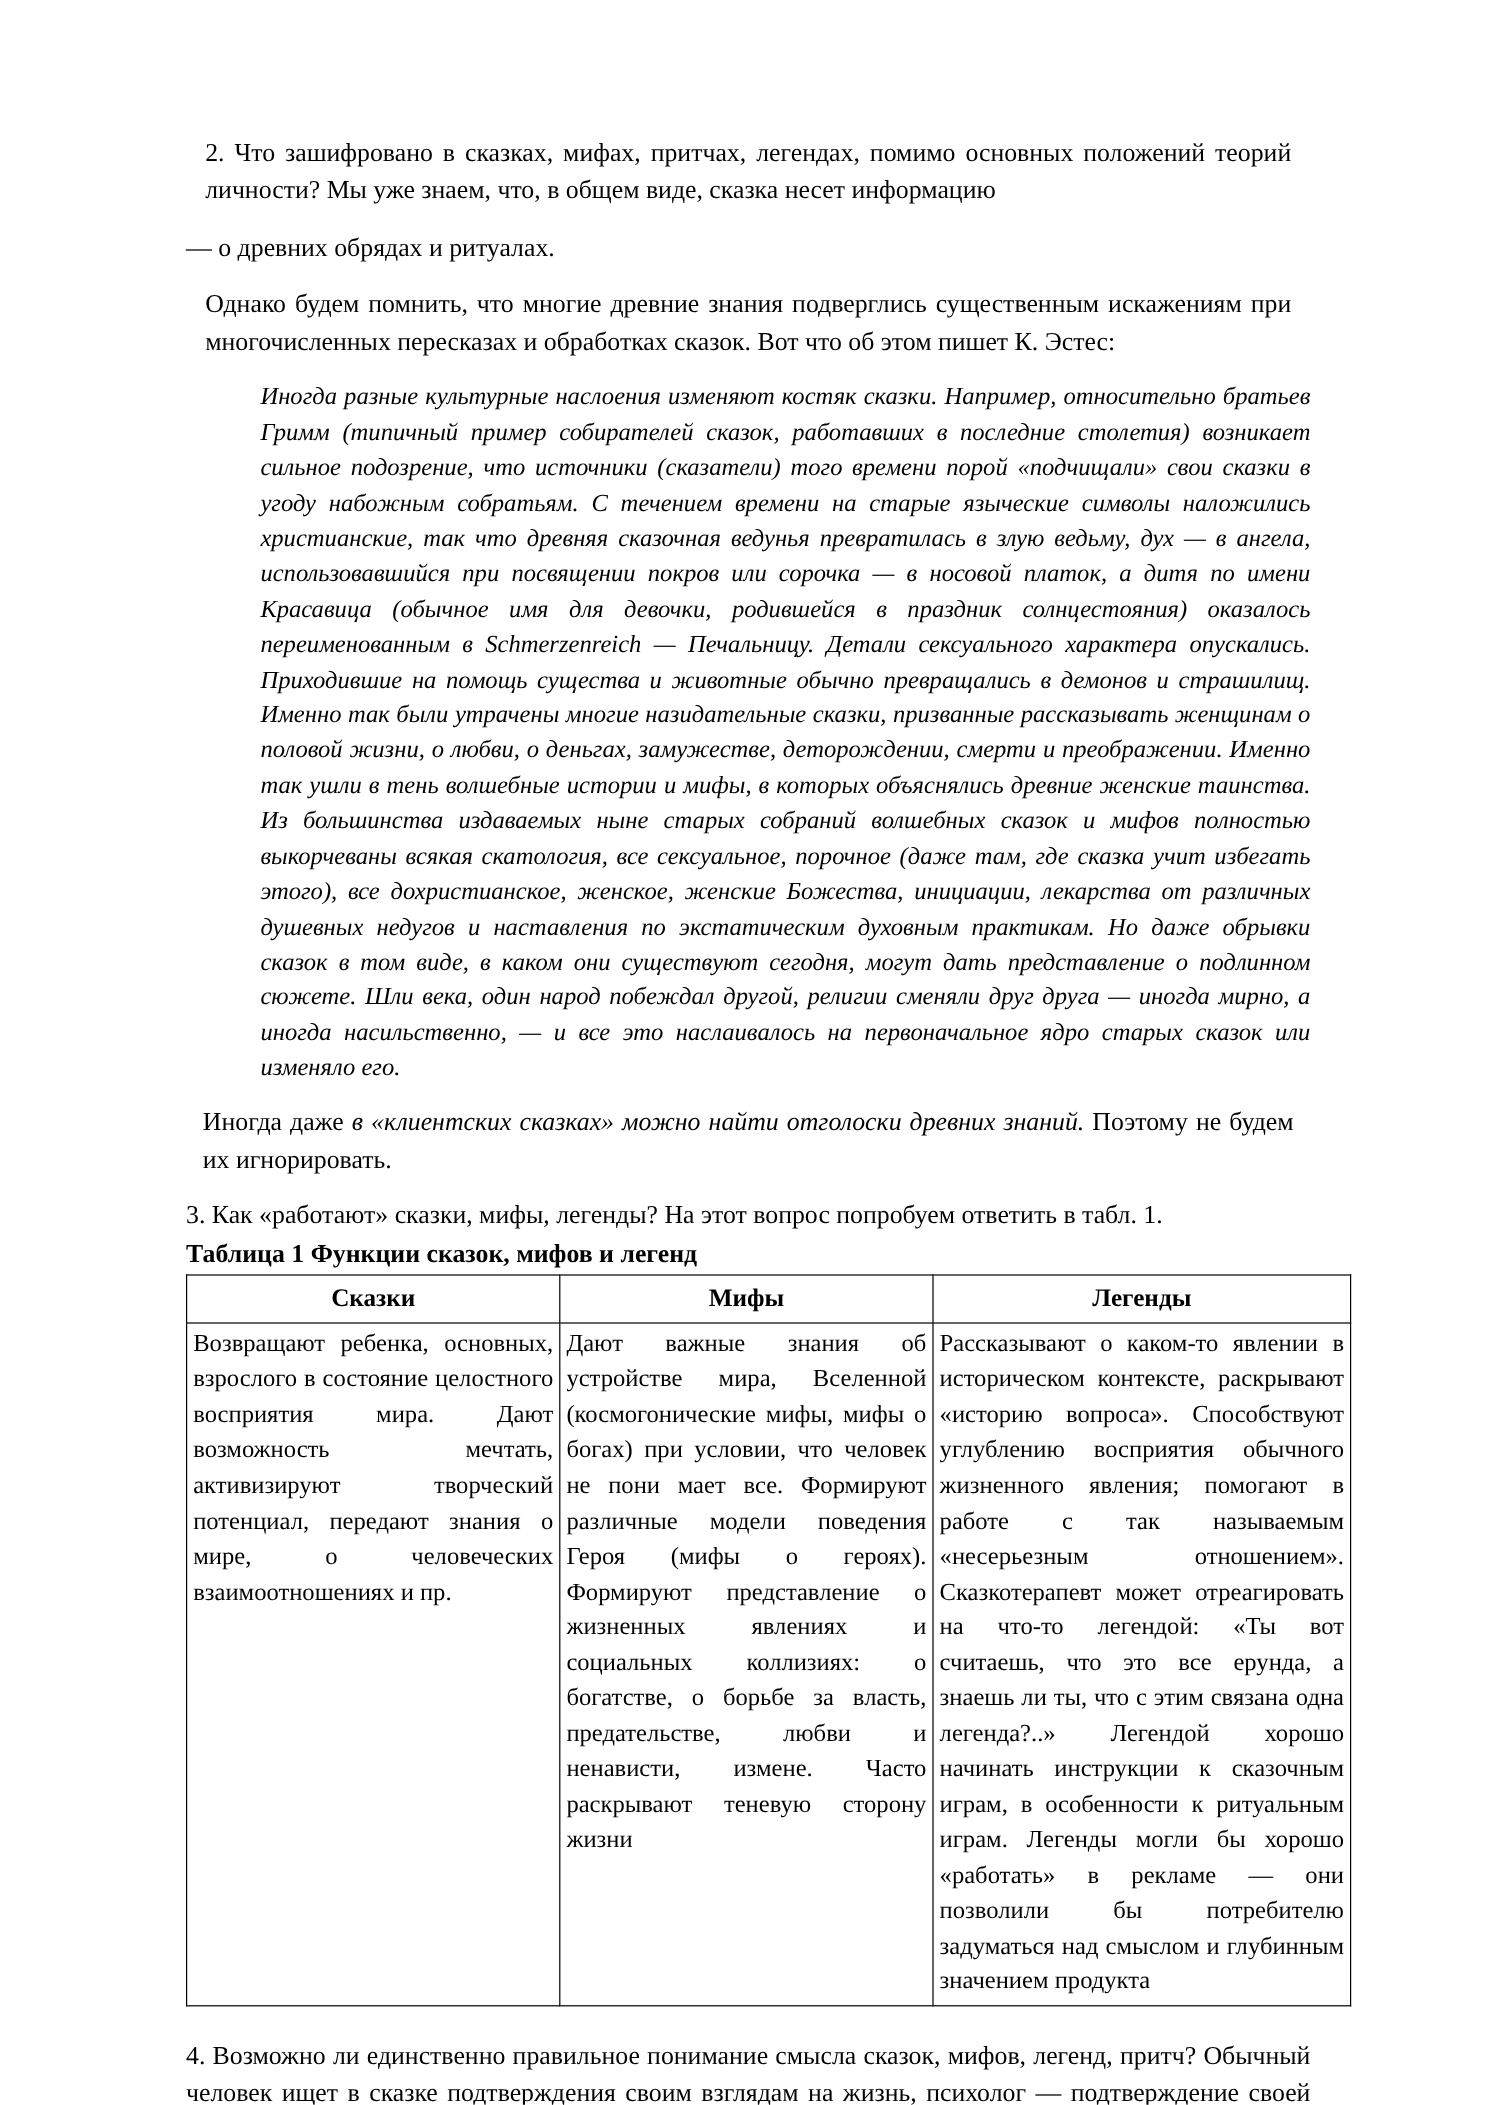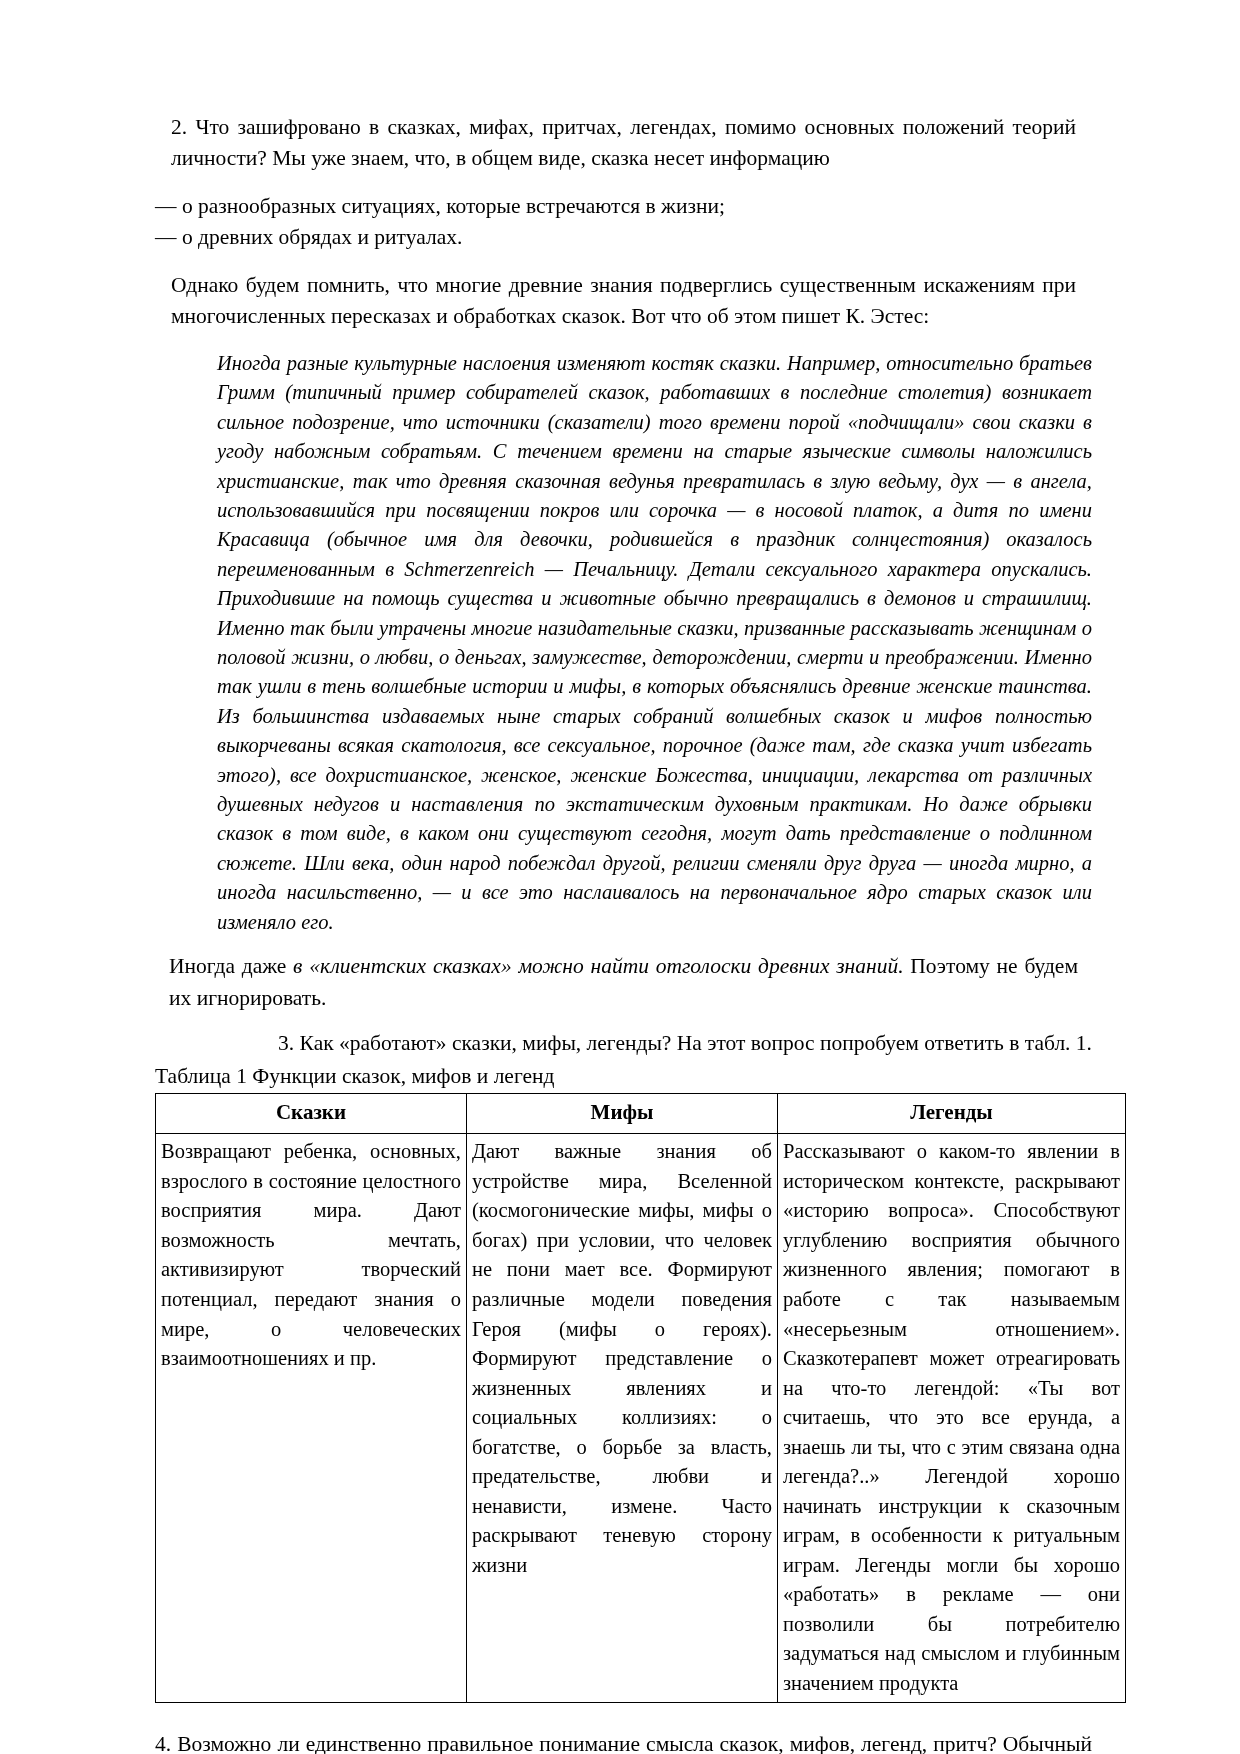--- a/index.html
+++ b/index.html
@@ -50,26 +50,26 @@
     line-height: 1.465;
     text-align: justify;
   }
   .after-quote .it {
     font-style: italic;
   }
   .item3 {
     margin: 0;
     font-size: 21.5px;
     line-height: 1.465;
-    text-align: right;
+    text-align: left;
   }
   .table-caption {
     margin: 4px 0 2px 0;
     font-size: 21.5px;
-    font-weight: normal;
+    font-weight: bold;
     line-height: 1.3;
     text-align: left;
   }
   table.fn {
     border-collapse: collapse;
     width: 937px;
     table-layout: fixed;
     margin: 0;
   }
   table.fn td, table.fn th {
@@ -105,21 +105,20 @@
     text-justify: inter-word;
   }
 </style>
 </head>
 <body>
 
 <div class="page">
 
   <p class="body-text para">2. Что зашифровано в сказках, мифах, притчах, легендах, помимо основных положений теорий личности? Мы уже знаем, что, в общем виде, сказка несет информацию</p>
 
-  <p class="body-text dash-line">— о разнообразных ситуациях, которые встречаются в жизни;</p>
   <p class="body-text dash-line">— о древних обрядах и ритуалах.</p>
 
   <p class="body-text para">Однако будем помнить, что многие древние знания подверглись существенным искажениям при многочисленных пересказах и обработках сказок. Вот что об этом пишет К. Эстес:</p>
 
   <p class="quote">Иногда разные культурные наслоения изменяют костяк сказки. Например, относительно братьев Гримм (типичный пример собирателей сказок, работавших в последние столетия) возникает сильное подозрение, что источники (сказатели) того времени порой «подчищали» свои сказки в угоду набожным собратьям. С течением времени на старые языческие символы наложились христианские, так что древняя сказочная ведунья превратилась в злую ведьму, дух — в ангела, использовавшийся при посвящении покров или сорочка — в носовой платок, а дитя по имени Красавица (обычное имя для девочки, родившейся в праздник солнцестояния) оказалось переименованным в Schmerzenreich — Печальницу. Детали сексуального характера опускались. Приходившие на помощь существа и животные обычно превращались в демонов и страшилищ. Именно так были утрачены многие назидательные сказки, призванные рассказывать женщинам о половой жизни, о любви, о деньгах, замужестве, деторождении, смерти и преображении. Именно так ушли в тень волшебные истории и мифы, в которых объяснялись древние женские таинства. Из большинства издаваемых ныне старых собраний волшебных сказок и мифов полностью выкорчеваны всякая скатология, все сексуальное, порочное (даже там, где сказка учит избегать этого), все дохристианское, женское, женские Божества, инициации, лекарства от различных душевных недугов и наставления по экстатическим духовным практикам. Но даже обрывки сказок в том виде, в каком они существуют сегодня, могут дать представление о подлинном сюжете. Шли века, один народ побеждал другой, религии сменяли друг друга — иногда мирно, а иногда насильственно, — и все это наслаивалось на первоначальное ядро старых сказок или изменяло его.</p>
 
   <p class="after-quote"><span>Иногда даже </span><span class="it">в «клиентских сказках» можно найти отголоски древних знаний.</span><span> Поэтому не будем их игнорировать.</span></p>
 
   <p class="item3">3. Как «работают» сказки, мифы, легенды? На этот вопрос попробуем ответить в табл. 1.</p>
 

